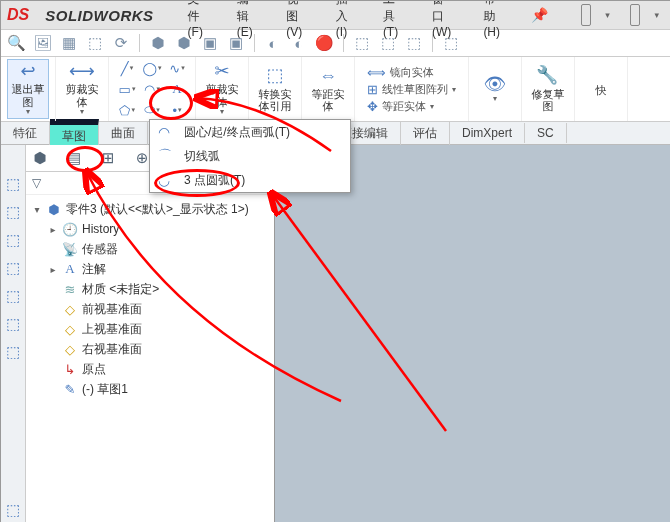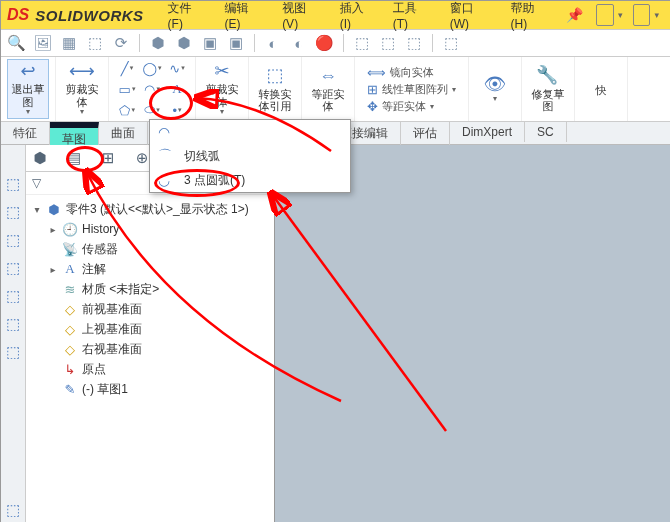--- a/index.html
+++ b/index.html
@@ -1,17 +1,17 @@
 <!DOCTYPE html>
 <html><head>
 <meta charset="utf-8">
 <style>
   html,body{margin:0;padding:0;font-family:"Microsoft YaHei","Segoe UI",sans-serif;font-size:12px;color:#333;background:#fff;user-select:none}
   body{width:670px;height:522px;overflow:hidden;position:relative;border:1px solid #999}
-  .menubar{display:flex;align-items:center;height:28px;border-bottom:1px solid #ccc;padding:0 6px;gap:2px;background:#fde047}
+  .menubar{display:flex;align-items:center;height:28px;border-bottom:1px solid #ccc;padding:0 6px;gap:12px;background:#e5e5e5}
   .logo{color:#d22;font-weight:bold;font-style:italic;font-size:16px;margin-right:4px}
   .brand{font-weight:bold;font-style:italic;font-size:15px;letter-spacing:0.5px;color:#333;margin-right:14px}
   .menuitem{padding:4px 8px;cursor:default}
   .spacer{flex:1}
   .pin{color:#1a6bbf;font-size:14px;padding:0 6px}
   .docicon{width:16px;height:20px;border:1px solid #888;border-radius:2px;position:relative;margin:0 2px}
   .dd{font-size:9px;color:#666;margin-right:6px}
   .quickbar{display:flex;align-items:center;height:26px;padding:0 6px;gap:6px;border-bottom:1px solid #ccc}
   .qicon{width:20px;height:20px;display:flex;align-items:center;justify-content:center;color:#7a8fa6;font-size:15px}
   .sep{width:1px;height:18px;background:#ccc;margin:0 2px}
@@ -21,21 +21,21 @@
   .rbtn-lg.sel{background:#e8f0fe;border:1px solid #9cc3e8}
   .rbtn-lg .ic{font-size:18px;color:#4a7bbf}
   .rbtn-lg .lbl{font-size:11px;margin-top:2px}
   .rbtn-lg .arr{font-size:8px;color:#666}
   .toolgrid{display:grid;grid-template-columns:repeat(3,24px);grid-template-rows:repeat(3,20px);gap:1px}
   .tg{display:flex;align-items:center;justify-content:center;font-size:13px;color:#4a7bbf}
   .tg .a{font-size:7px;color:#666;margin-left:1px}
   .rtxtcol{display:flex;flex-direction:column;justify-content:center;gap:2px;padding:0 6px}
   .rtxt{display:flex;align-items:center;gap:4px;font-size:11px;color:#555;white-space:nowrap}
   .rtxt .ic{color:#4a7bbf;font-size:13px}
-  .tabsbar{display:flex;height:22px;background:#eef1f4;border-bottom:1px solid #bbb;font-size:12px;align-items:flex-start}
+  .tabsbar{display:flex;height:22px;background:#eef1f4;border-bottom:1px solid #bbb;font-size:12px;align-items:center}
   .tab{padding:3px 12px;border-right:1px solid #ccc;color:#444;display:flex;align-items:center}
   .tab.active{background:#5eead4;border-bottom:1px solid #fff;margin-bottom:-1px;border-top:6px solid #0f172a}
   .workspace{display:flex;height:calc(522px - 28px - 26px - 64px - 22px)}
   .sidetools{width:24px;background:#eef1f4;border-right:1px solid #ccc;display:flex;flex-direction:column;align-items:center;padding-top:30px;gap:10px}
   .stool{width:18px;height:18px;color:#4a7bbf;font-size:15px;text-align:center}
   .panel{width:248px;background:#fff;border-right:1px solid #999;display:flex;flex-direction:column}
   .paneltabs{display:flex;height:26px;border-bottom:1px solid #ccc;align-items:center;padding:0 4px;gap:14px}
   .ptab{width:20px;height:20px;display:flex;align-items:center;justify-content:center;font-size:15px;color:#567}
   .filterrow{height:22px;display:flex;align-items:center;padding:0 6px;border-bottom:1px solid #eee}
   .tree{padding:4px 0;overflow:auto;flex:1}
@@ -295,20 +295,21 @@
       </div>
     </div>
   </div>
 
   <div class="canvas"></div>
 </div>
 
 <div class="ddmenu">
   <div class="dditem">
     <span class="ic">◠</span>
+    <span>圆心/起/终点画弧(T)</span>
   </div>
   <div class="dditem">
     <span class="ic">⌒</span>
     <span>切线弧</span>
   </div>
   <div class="dditem">
     <span class="ic">◡</span>
     <span>3 点圆弧(T)</span>
   </div>
 </div>

